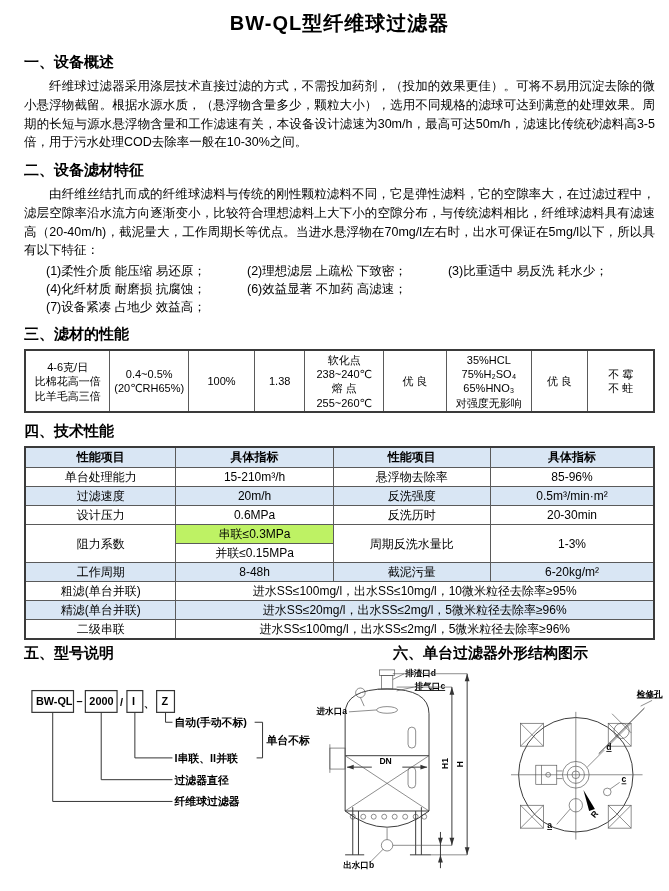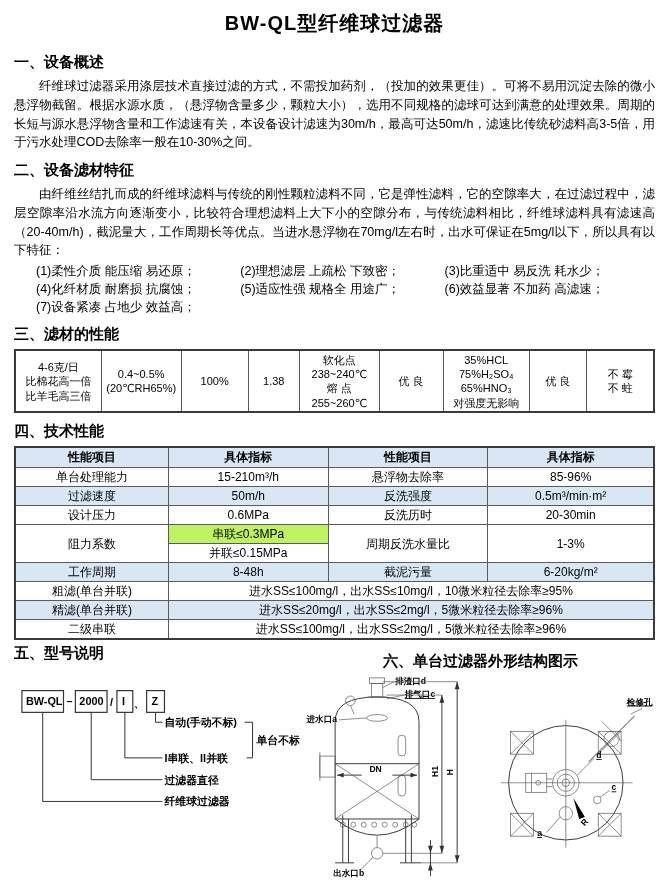--- a/index.html
+++ b/index.html
@@ -1,38 +1,38 @@
 <!DOCTYPE html>
 <html><head>
 <meta charset="utf-8">
 <style>
   * { margin:0; padding:0; box-sizing:border-box; }
   html,body { width:669px; height:891px; background:#fff; color:#000;
     font-family:"Liberation Sans","DejaVu Sans",sans-serif; overflow:hidden; }
-  .page { width:669px; height:891px; padding:8px 14px 0 14px; position:relative; }
+  .page { width:669px; height:891px; padding:8px 14px 0 24px; position:relative; }
   .title { text-align:center; font-size:20px; font-weight:bold; letter-spacing:1px; margin:2px 0 16px 0; }
   h2.sec { font-size:15px; font-weight:bold; margin:9px 0 5px 0; }
   p.body { font-size:12.5px; line-height:1.5; text-indent:2em; text-align:justify; }
   .features { margin-left:22px; font-size:12.5px; line-height:1.45; margin-top:2px; }
   .features .frow { display:flex; }
   .features .fitem { width:33%; }
   table { width:100%; border-collapse:collapse; table-layout:fixed; text-align:center; }
   table.t1 { border:2px solid #3a3a3a; font-size:11px; margin-top:3px; }
   table.t2 { border:2px solid #3a3a3a; font-size:12px; margin-top:3px; }
   th,td { border:1px solid #5a5a5a; padding:1px 2px; vertical-align:middle; }
   th { background:#d9e6f4; font-weight:bold; }
   td.blue { background:#bef264; }
   tr.blue td { background:#d9e6f4; }
   .lines { white-space:pre-line; line-height:1.3; }
   .t2 td { height:19px; line-height:1.2;text-align:center; }
   .bottom { display:flex; margin-top:4px; }
   .left-col { width:292px; }
   .right-col { width:349px; text-align:center; }
   .left-col h2 { margin-top:0; }
-  .right-col h2 { margin-top:8px; }
+  .right-col h2 { margin-top:0; }
   svg text { font-family:"Liberation Sans","DejaVu Sans",sans-serif; }
   .dline { stroke:#333; stroke-width:1; fill:none; }
   .dthin { stroke:#555; stroke-width:0.7; fill:none; }
   .dbox  { stroke:#333; stroke-width:1.2; fill:none; }
   .lbl   { font-size:11px; font-weight:bold; fill:#000; }
   .lbl-s { font-size:9px;  font-weight:bold; fill:#000; }
 </style>
 </head>
 <body>
 
@@ -46,21 +46,20 @@
   <h2 class="sec">二、设备滤材特征</h2>
   <p class="body">由纤维丝结扎而成的纤维球滤料与传统的刚性颗粒滤料不同，它是弹性滤料，它的空隙率大，在过滤过程中，滤层空隙率沿水流方向逐渐变小，比较符合理想滤料上大下小的空隙分布，与传统滤料相比，纤维球滤料具有滤速高（20-40m/h)，截泥量大，工作周期长等优点。当进水悬浮物在70mg/l左右时，出水可保证在5mg/l以下，所以具有以下特征：</p>
   <div class="features">
     <div class="frow">
       <span class="fitem">(1)柔性介质 能压缩 易还原；</span>
       <span class="fitem">(2)理想滤层 上疏松 下致密；</span>
       <span class="fitem">(3)比重适中 易反洗 耗水少；</span>
     </div>
     <div class="frow">
       <span class="fitem">(4)化纤材质 耐磨损 抗腐蚀；</span>
-      <span class="fitem">(5)适应性强 规格全 用途广；</span>
       <span class="fitem">(6)效益显著 不加药 高滤速；</span>
     </div>
     <div class="frow">
       <span class="fitem">(7)设备紧凑 占地少 效益高；</span>
     </div>
   </div>
 
   <h2 class="sec">三、滤材的性能</h2>
   <table class="t1">
     <colgroup>
@@ -115,21 +114,21 @@
       <th>具体指标</th>
     </tr>
     <tr>
       <td>单台处理能力</td>
       <td>15-210m³/h</td>
       <td>悬浮物去除率</td>
       <td>85-96%</td>
     </tr>
     <tr class="blue">
       <td>过滤速度</td>
-      <td>50m/h</td>
+      <td>20m/h</td>
       <td>反洗强度</td>
       <td>0.5m³/min·m²</td>
     </tr>
     <tr>
       <td>设计压力</td>
       <td>0.6MPa</td>
       <td>反洗历时</td>
       <td>20-30min</td>
     </tr>
     <tr>

